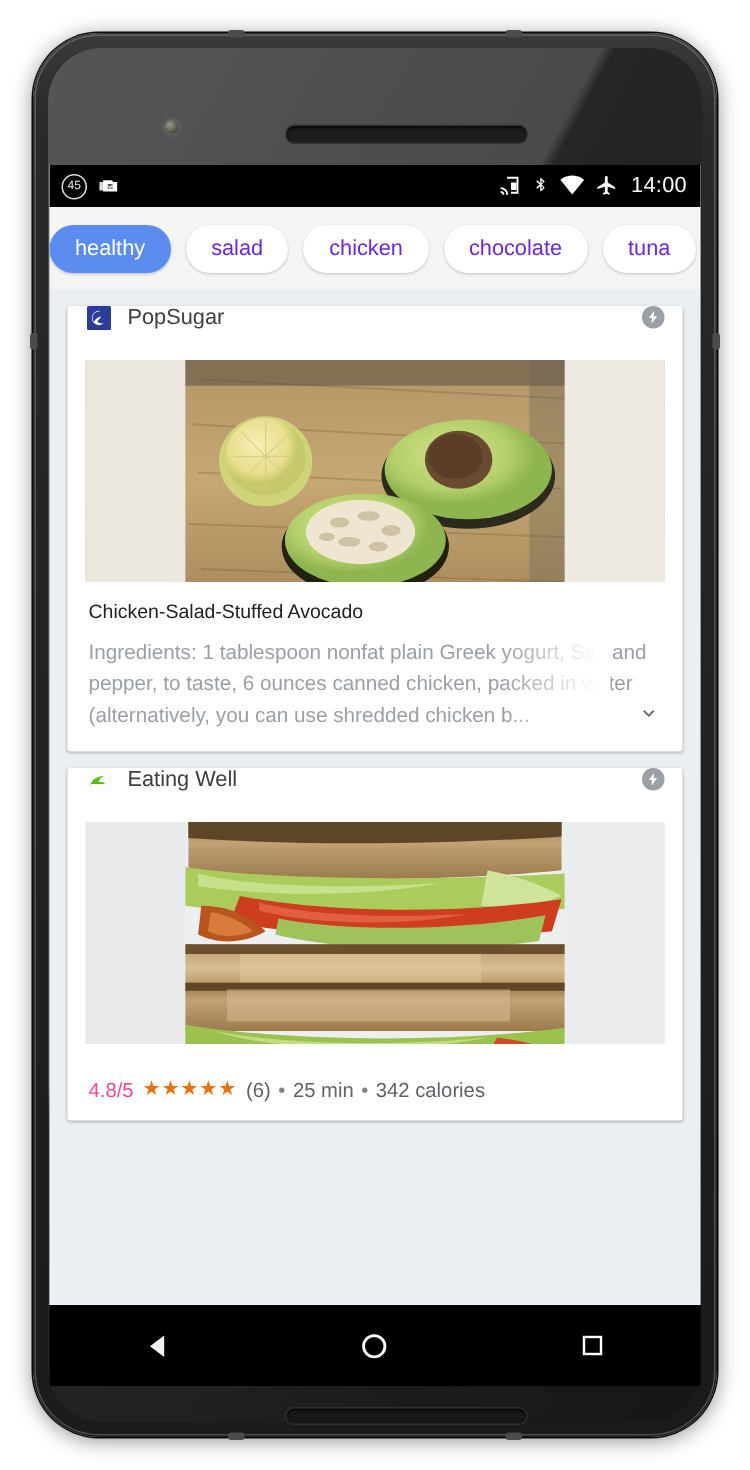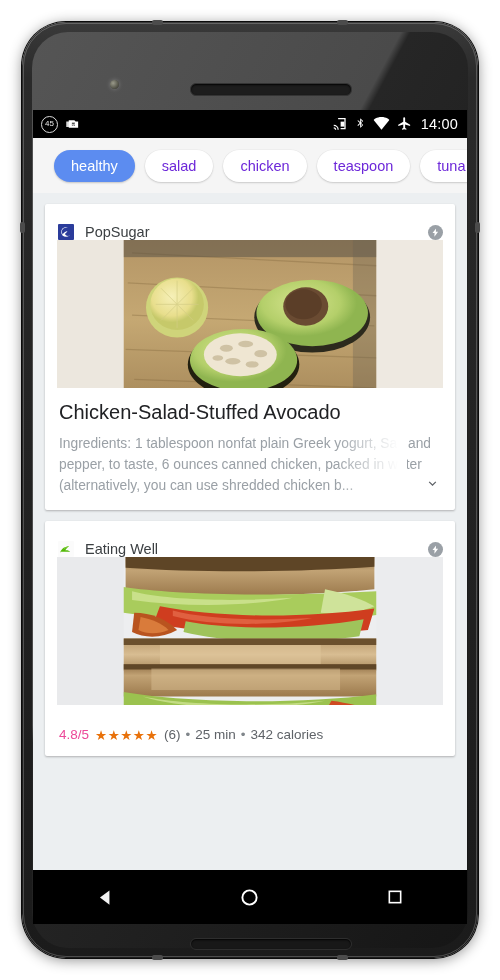--- a/index.html
+++ b/index.html
@@ -63,21 +63,21 @@
   #badge-45{
     width:15px;height:15px;border-radius:50%;border:1.4px solid #dcdcdc;
     display:flex;align-items:center;justify-content:center;
     font-size:8px;color:#e8e8e8;line-height:1;
   }
 
   
   #chip-row{
     height:55px;background:#f5f5f5;
     display:flex;align-items:center;gap:10px;
-    padding:0 0 0 21px;box-sizing:border-box;
+    padding:0 0 0 0;box-sizing:border-box;
     overflow:hidden;white-space:nowrap;
   }
   .chip{
     flex:0 0 auto;height:32px;line-height:32px;padding:0 17px;
     border-radius:18px;background:#fff;color:#6d28d9;
     font-size:14.5px;
     box-shadow:0 1px 2px rgba(0,0,0,.16),0 0 0 .5px rgba(0,0,0,.04);
     cursor:pointer;
   }
   .chip.selected{background:#5c8cf0;color:#fff;box-shadow:0 1px 2px rgba(0,0,0,.2);}
@@ -86,42 +86,42 @@
   #feed{
     position:absolute;left:0;top:83px;right:0;bottom:0;
     background:#eceff1;overflow:hidden;
   }
   .card{
     background:#fff;margin:11px 12px 0 12px;border-radius:2px;
     box-shadow:0 1px 2px rgba(0,0,0,.18),0 1px 3px rgba(0,0,0,.09);
     overflow:hidden;
   }
   .card-header{
-    height:36px;display:flex;align-items:flex-end;padding:0 12px 0 13px;
+    height:36px;display:flex;align-items:flex-start;padding:0 12px 0 13px;
   }
   .pub-logo{width:16px;height:16px;flex:0 0 auto;border-radius:1px;}
   .pub-name{
     margin-left:11px;font-size:14.5px;color:#3c4043;flex:1 1 auto;
     overflow:hidden;text-overflow:ellipsis;white-space:nowrap;
   }
   .amp-badge{
     width:15px;height:15px;border-radius:50%;background:#9aa0a6;
     flex:0 0 auto;display:flex;align-items:center;justify-content:center;
   }
 
   .hero{
     height:148px;margin:0 12px;position:relative;overflow:hidden;
     background:#e3e3df;
   }
   .hero-blurpad{position:absolute;inset:0;filter:blur(9px);transform:scale(1.15);}
   .hero-main{position:absolute;left:0;right:0;top:0;bottom:0;}
 
   .card-body{padding:12px 14px 13px 14px;}
   .recipe-title{
-    font-size:20px;color:#202124;line-height:1.25;
+    font-size:13px;color:#202124;line-height:1.25;
     white-space:nowrap;overflow:hidden;text-overflow:ellipsis;
   }
   .meta-line{
     margin-top:10px;font-size:13.5px;color:#5f6368;
     display:flex;align-items:center;flex-wrap:nowrap;white-space:nowrap;
   }
   .rating-val{color:#ec4899;margin-right:6px;}
   .stars{color:#e8710a;letter-spacing:.5px;margin-right:6px;font-size:13.5px;}
   .sep{margin:0 5px;color:#80868b;}
   .ingredients{
@@ -198,21 +198,21 @@
         <path fill="#fff" d="M21 16v-2l-8-5V3.5a1.5 1.5 0 1 0-3 0V9l-8 5v2l8-2.5V19l-2 1.5V22l3.5-1 3.5 1v-1.5L13 19v-5.5L21 16z"></path>
       </svg>
       <div id="clock">14:00</div>
     </div>
   </div>
 
   <div id="chip-row">
     <div class="chip selected">healthy</div>
     <div class="chip">salad</div>
     <div class="chip">chicken</div>
-    <div class="chip">teaspoon</div>
+    <div class="chip">chocolate</div>
     <div class="chip">tuna</div>
 
   </div>
 
   <div id="feed">
 
     <div class="card">
       <div class="card-header">
         <svg class="pub-logo" viewBox="0 0 24 24">
           <rect width="24" height="24" fill="#2b3c9b"></rect>

